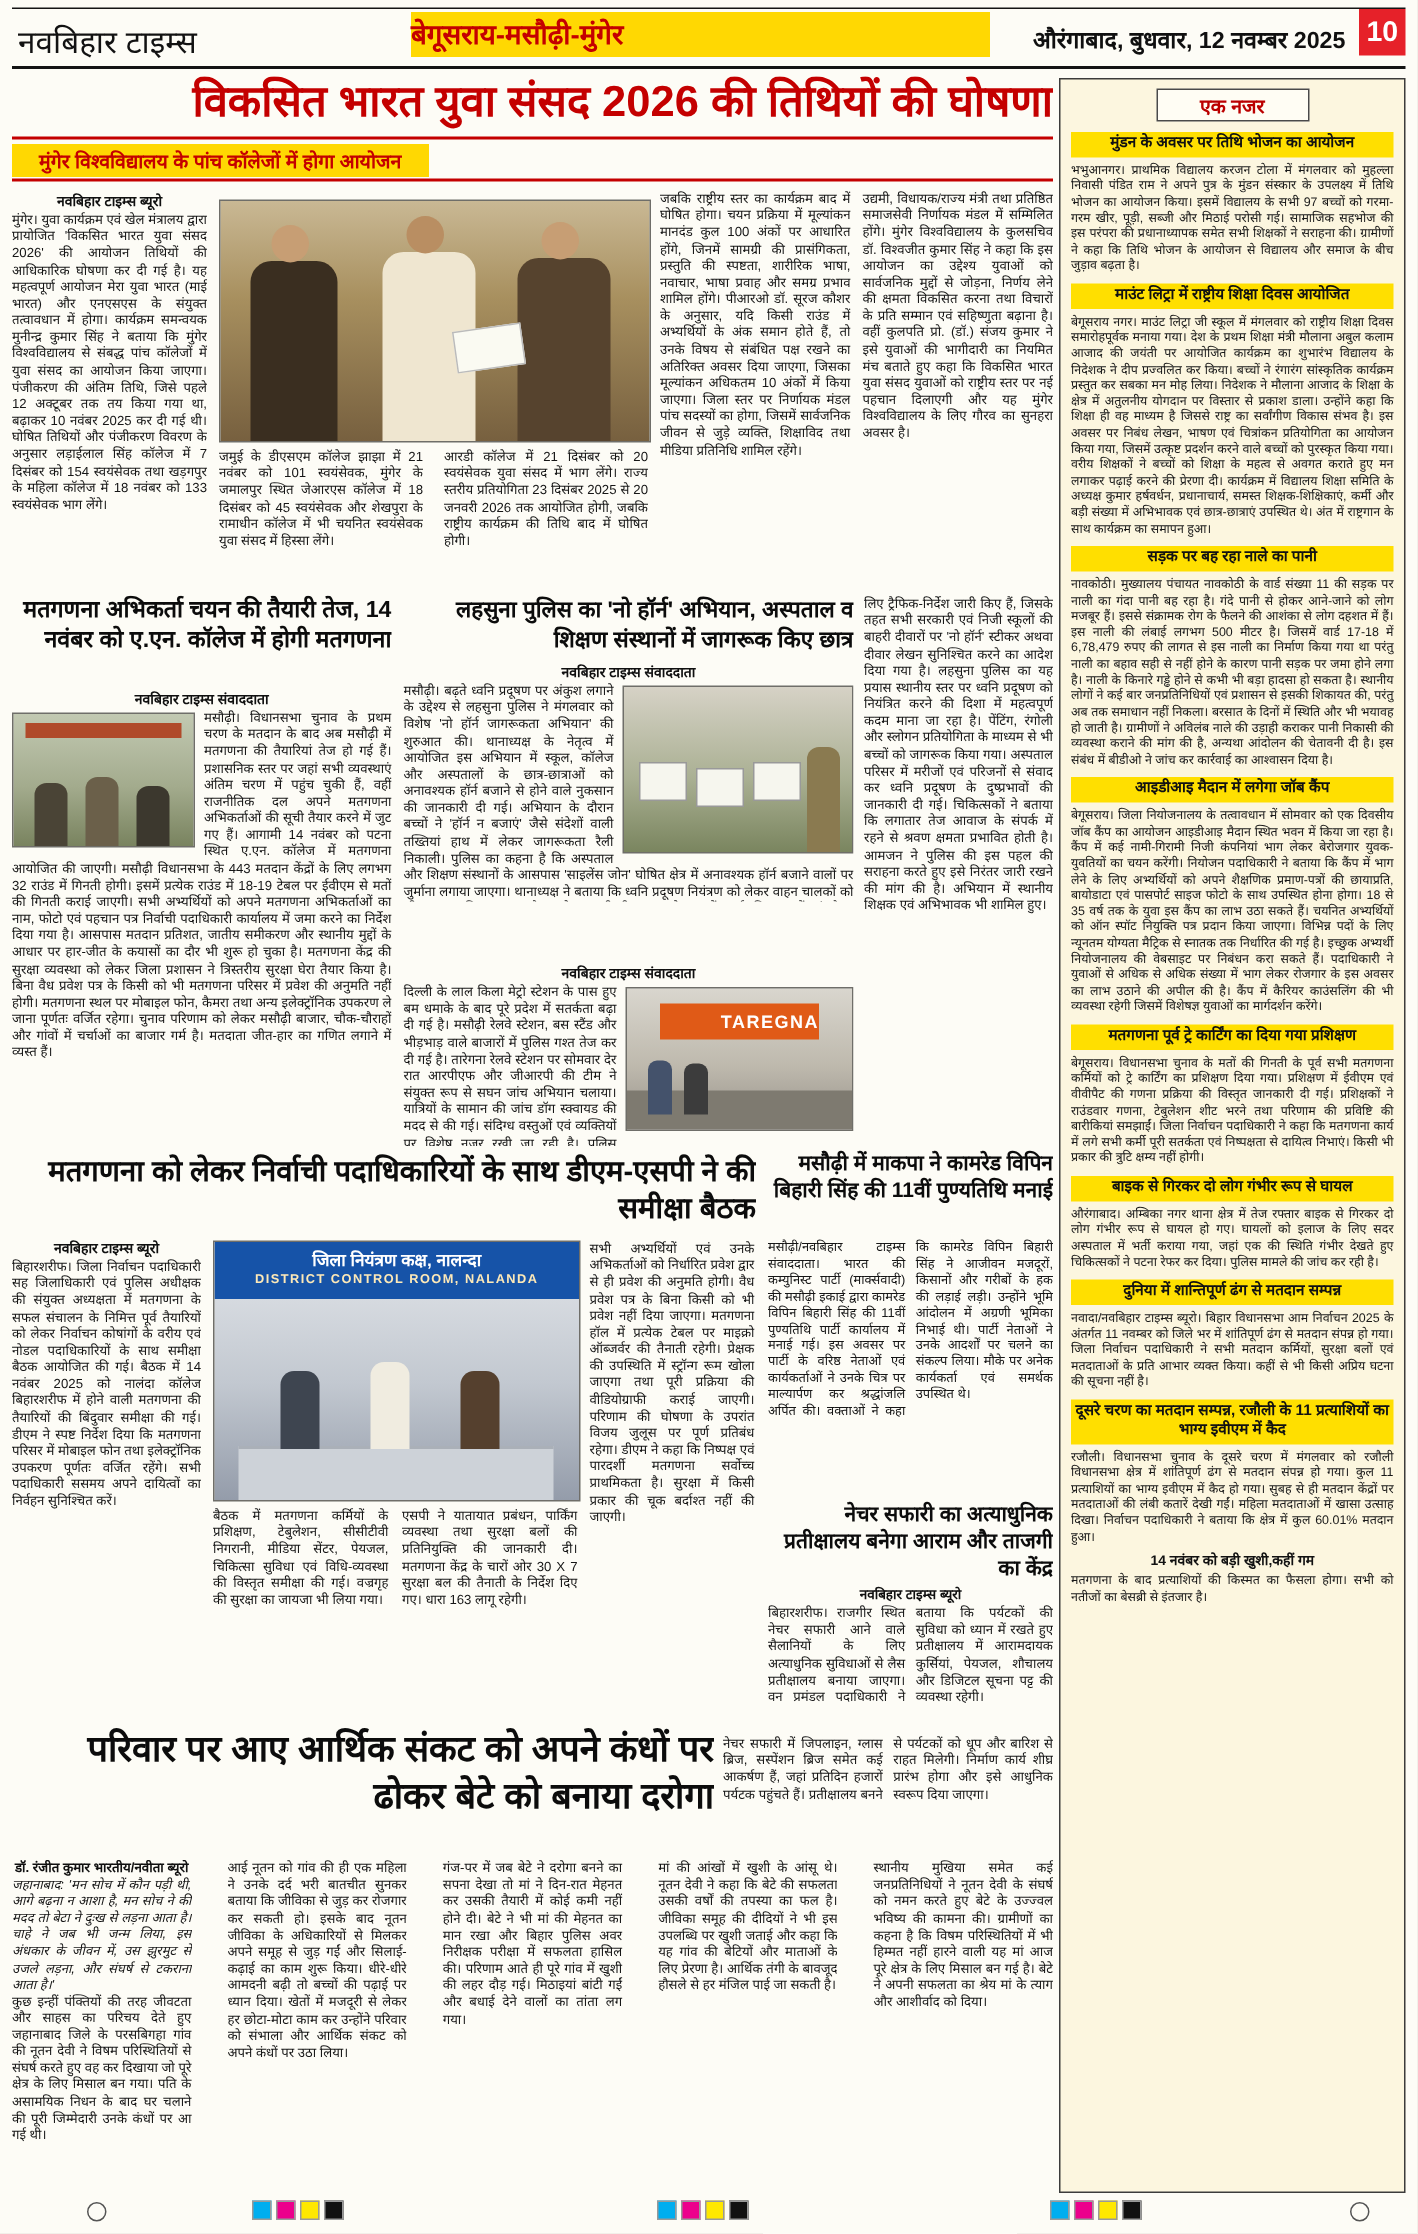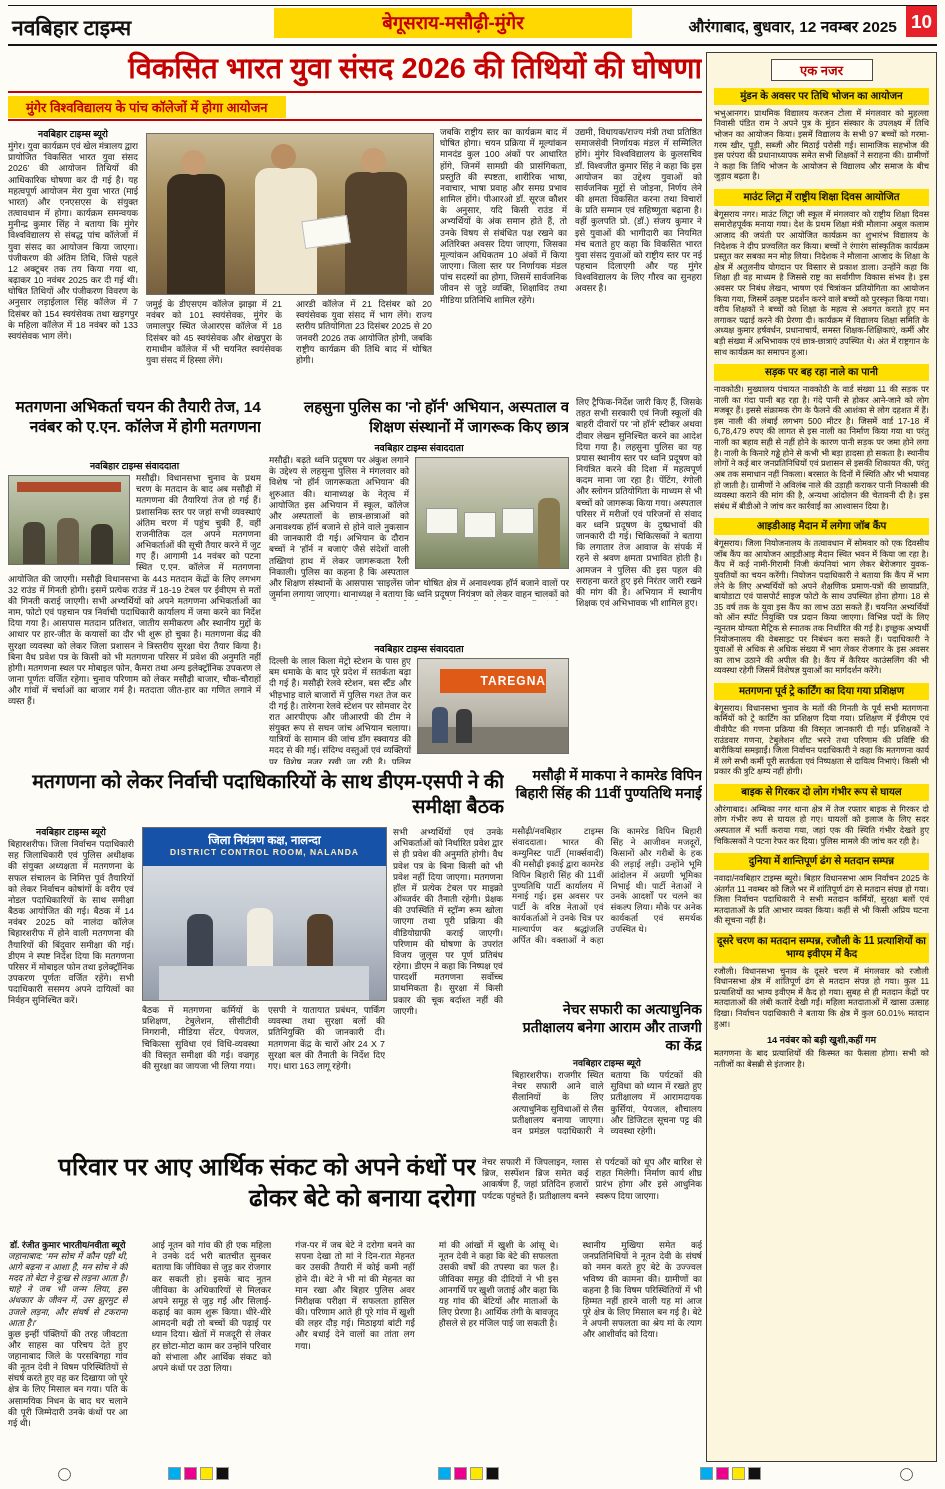--- a/index.html
+++ b/index.html
@@ -19,22 +19,22 @@
   .sb-body{font-size:8.3px;line-height:1.28;text-align:justify;color:#181818;}
   .rule-red{background:#c40000;height:2px;}
   .rule-blk{background:#141414;}
 </style>
 </head>
 <body>
 
 <div id="page">
 
   <div class="abs rule-blk" style="left:8px;top:5px;width:929px;height:1px"></div>
-  <div class="abs" style="left:12px;top:13px;font-size:21px;font-weight:bold;color:#121212">नवबिहार टाइम्स</div>
-  <div class="abs" style="left:274px;top:8px;width:358px;height:30px;background:#ffd802;text-align:center">
+  <div class="abs" style="left:12px;top:13px;font-size:21px;font-weight:normal;color:#121212">नवबिहार टाइम्स</div>
+  <div class="abs" style="left:274px;top:8px;width:386px;height:30px;background:#ffd802;text-align:left">
     <span style="line-height:30px;font-size:18.5px;font-weight:bold;color:#c40000">बेगूसराय-मसौढ़ी-मुंगेर</span>
   </div>
   <div class="abs" style="right:48px;top:15px;width:300px;text-align:right;font-size:15.5px;font-weight:bold;color:#101010">औरंगाबाद, बुधवार, 12 नवम्बर 2025</div>
   <div class="abs" style="right:8px;top:6px;width:31px;height:31px;background:#e62129;color:#fff;text-align:center;line-height:31px;font-size:19px;font-weight:bold">10</div>
   <div class="abs rule-blk" style="left:8px;top:44px;width:929px;height:2px"></div>
 
   <div class="abs hl" style="left:8px;top:51px;width:694px;height:38px;font-size:29px;line-height:1.2;color:#c40000">विकसित भारत युवा संसद 2026 की तिथियों की घोषणा</div>
   <div class="abs rule-red" style="left:8px;top:91px;width:694px"></div>
   <div class="abs" style="left:8px;top:96px;width:694px;text-align:left">
     <span style="display:inline-block;background:#ffd802;color:#c40000;font-weight:bold;font-size:13px;padding:2px 18px">मुंगेर विश्वविद्यालय के पांच कॉलेजों में होगा आयोजन</span>
@@ -105,41 +105,41 @@
     <div style="position:absolute;left:0;top:0;width:100%;height:38px;background:#1653a8;text-align:center">
       <div style="color:#fff;font-weight:bold;font-size:11.5px;padding-top:4px">जिला नियंत्रण कक्ष, नालन्दा</div>
       <div style="color:#fde9b8;font-weight:bold;font-size:8.5px;letter-spacing:1px">DISTRICT CONTROL ROOM, NALANDA</div>
     </div>
     <div style="position:absolute;left:16px;bottom:0;width:210px;height:34px;background:#cdd2d8;border-top:2px solid #aab0b8"></div>
     <div style="position:absolute;left:44px;top:86px;width:26px;height:52px;background:#3e4550;border-radius:9px 9px 0 0"></div>
     <div style="position:absolute;left:104px;top:80px;width:26px;height:58px;background:#f0ece0;border-radius:9px 9px 0 0"></div>
     <div style="position:absolute;left:164px;top:86px;width:26px;height:52px;background:#55402e;border-radius:9px 9px 0 0"></div>
   </div>
   <div class="abs bt" style="left:142px;top:1005px;width:117px;height:149px">बैठक में मतगणना कर्मियों के प्रशिक्षण, टेबुलेशन, सीसीटीवी निगरानी, मीडिया सेंटर, पेयजल, चिकित्सा सुविधा एवं विधि-व्यवस्था की विस्तृत समीक्षा की गई। वज्रगृह की सुरक्षा का जायजा भी लिया गया।</div>
-  <div class="abs bt" style="left:268px;top:1005px;width:117px;height:149px">एसपी ने यातायात प्रबंधन, पार्किंग व्यवस्था तथा सुरक्षा बलों की प्रतिनियुक्ति की जानकारी दी। मतगणना केंद्र के चारों ओर 24 X 7 सुरक्षा बल की तैनाती के निर्देश दिए गए। धारा 163 लागू रहेगी।</div>
+  <div class="abs bt" style="left:268px;top:1005px;width:117px;height:149px">एसपी ने यातायात प्रबंधन, पार्किंग व्यवस्था तथा सुरक्षा बलों की प्रतिनियुक्ति की जानकारी दी। मतगणना केंद्र के चारों ओर 30 X 7 सुरक्षा बल की तैनाती के निर्देश दिए गए। धारा 163 लागू रहेगी।</div>
   <div class="abs bt" style="left:393px;top:827px;width:110px;height:327px">सभी अभ्यर्थियों एवं उनके अभिकर्ताओं को निर्धारित प्रवेश द्वार से ही प्रवेश की अनुमति होगी। वैध प्रवेश पत्र के बिना किसी को भी प्रवेश नहीं दिया जाएगा। मतगणना हॉल में प्रत्येक टेबल पर माइक्रो ऑब्जर्वर की तैनाती रहेगी। प्रेक्षक की उपस्थिति में स्ट्रॉन्ग रूम खोला जाएगा तथा पूरी प्रक्रिया की वीडियोग्राफी कराई जाएगी। परिणाम की घोषणा के उपरांत विजय जुलूस पर पूर्ण प्रतिबंध रहेगा। डीएम ने कहा कि निष्पक्ष एवं पारदर्शी मतगणना सर्वोच्च प्राथमिकता है। सुरक्षा में किसी प्रकार की चूक बर्दाश्त नहीं की जाएगी।</div>
 
   <div class="abs hl" style="left:512px;top:766px;width:190px;font-size:14px;line-height:1.3;height:56px">मसौढ़ी में माकपा ने कामरेड विपिन बिहारी सिंह की 11वीं पुण्यतिथि मनाई</div>
   <div class="abs bt cols2" style="left:512px;top:826px;width:190px;height:170px;font-size:8.6px">मसौढ़ी/नवबिहार टाइम्स संवाददाता। भारत की कम्युनिस्ट पार्टी (मार्क्सवादी) की मसौढ़ी इकाई द्वारा कामरेड विपिन बिहारी सिंह की 11वीं पुण्यतिथि पार्टी कार्यालय में मनाई गई। इस अवसर पर पार्टी के वरिष्ठ नेताओं एवं कार्यकर्ताओं ने उनके चित्र पर माल्यार्पण कर श्रद्धांजलि अर्पित की। वक्ताओं ने कहा कि कामरेड विपिन बिहारी सिंह ने आजीवन मजदूरों, किसानों और गरीबों के हक की लड़ाई लड़ी। उन्होंने भूमि आंदोलन में अग्रणी भूमिका निभाई थी। पार्टी नेताओं ने उनके आदर्शों पर चलने का संकल्प लिया। मौके पर अनेक कार्यकर्ता एवं समर्थक उपस्थित थे।</div>
 
   <div class="abs hl" style="left:512px;top:1000px;width:190px;font-size:14px;line-height:1.3;height:54px">नेचर सफारी का अत्याधुनिक प्रतीक्षालय बनेगा आराम और ताजगी का केंद्र</div>
   <div class="abs byl" style="left:512px;top:1056px;width:190px;font-size:9px">नवबिहार टाइम्स ब्यूरो</div>
   <div class="abs bt cols2" style="left:482px;top:1157px;width:220px;height:80px">नेचर सफारी में जिपलाइन, ग्लास ब्रिज, सस्पेंशन ब्रिज समेत कई आकर्षण हैं, जहां प्रतिदिन हजारों पर्यटक पहुंचते हैं। प्रतीक्षालय बनने से पर्यटकों को धूप और बारिश से राहत मिलेगी। निर्माण कार्य शीघ्र प्रारंभ होगा और इसे आधुनिक स्वरूप दिया जाएगा।</div>
   <div class="abs bt cols2" style="left:512px;top:1070px;width:190px;height:82px">बिहारशरीफ। राजगीर स्थित नेचर सफारी आने वाले सैलानियों के लिए अत्याधुनिक सुविधाओं से लैस प्रतीक्षालय बनाया जाएगा। वन प्रमंडल पदाधिकारी ने बताया कि पर्यटकों की सुविधा को ध्यान में रखते हुए प्रतीक्षालय में आरामदायक कुर्सियां, पेयजल, शौचालय और डिजिटल सूचना पट्ट की व्यवस्था रहेगी।</div>
 
   <div class="abs hl" style="left:10px;top:1152px;width:466px;font-size:24px;line-height:1.28;height:66px">परिवार पर आए आर्थिक संकट को अपने कंधों पर ढोकर बेटे को बनाया दरोगा</div>
   <div class="abs" style="left:8px;top:1240px;width:694px;height:218px;display:flex;gap:24px">
     <div class="bt" style="flex:1;height:100%">
       <div class="byl" style="white-space:normal;font-size:8.9px">डॉ. रंजीत कुमार भारतीय/नवीता ब्यूरो</div>
       <div class="quote" style="font-size:8.7px;line-height:1.27;text-align:justify">जहानाबाद: 'मन सोच में कौन पड़ी थी, आगे बढ़ना न आशा है, मन सोच ने की मदद तो बेटा ने दुःख से लड़ना आता है। चाहे ने जब भी जन्म लिया, इस अंधकार के जीवन में, उस झुरमुट से उजले लड़ना, और संघर्ष से टकराना आता है।'</div>
       <div>कुछ इन्हीं पंक्तियों की तरह जीवटता और साहस का परिचय देते हुए जहानाबाद जिले के परसबिगहा गांव की नूतन देवी ने विषम परिस्थितियों से संघर्ष करते हुए वह कर दिखाया जो पूरे क्षेत्र के लिए मिसाल बन गया। पति के असामयिक निधन के बाद घर चलाने की पूरी जिम्मेदारी उनके कंधों पर आ गई थी।</div>
     </div>
     <div class="bt" style="flex:1;height:100%">आई नूतन को गांव की ही एक महिला ने उनके दर्द भरी बातचीत सुनकर बताया कि जीविका से जुड़ कर रोजगार कर सकती हो। इसके बाद नूतन जीविका के अधिकारियों से मिलकर अपने समूह से जुड़ गईं और सिलाई-कढ़ाई का काम शुरू किया। धीरे-धीरे आमदनी बढ़ी तो बच्चों की पढ़ाई पर ध्यान दिया। खेतों में मजदूरी से लेकर हर छोटा-मोटा काम कर उन्होंने परिवार को संभाला और आर्थिक संकट को अपने कंधों पर उठा लिया।</div>
     <div class="bt" style="flex:1;height:100%">गंज-पर में जब बेटे ने दरोगा बनने का सपना देखा तो मां ने दिन-रात मेहनत कर उसकी तैयारी में कोई कमी नहीं होने दी। बेटे ने भी मां की मेहनत का मान रखा और बिहार पुलिस अवर निरीक्षक परीक्षा में सफलता हासिल की। परिणाम आते ही पूरे गांव में खुशी की लहर दौड़ गई। मिठाइयां बांटी गईं और बधाई देने वालों का तांता लग गया।</div>
-    <div class="bt" style="flex:1;height:100%">मां की आंखों में खुशी के आंसू थे। नूतन देवी ने कहा कि बेटे की सफलता उसकी वर्षों की तपस्या का फल है। जीविका समूह की दीदियों ने भी इस आनगर्धि पर खुशी जताई और कहा कि यह गांव की बेटियों और माताओं के लिए प्रेरणा है। आर्थिक तंगी के बावजूद हौसले से हर मंजिल पाई जा सकती है।</div>
+    <div class="bt" style="flex:1;height:100%">मां की आंखों में खुशी के आंसू थे। नूतन देवी ने कहा कि बेटे की सफलता उसकी वर्षों की तपस्या का फल है। जीविका समूह की दीदियों ने भी इस उपलब्धि पर खुशी जताई और कहा कि यह गांव की बेटियों और माताओं के लिए प्रेरणा है। आर्थिक तंगी के बावजूद हौसले से हर मंजिल पाई जा सकती है।</div>
     <div class="bt" style="flex:1;height:100%">स्थानीय मुखिया समेत कई जनप्रतिनिधियों ने नूतन देवी के संघर्ष को नमन करते हुए बेटे के उज्ज्वल भविष्य की कामना की। ग्रामीणों का कहना है कि विषम परिस्थितियों में भी हिम्मत नहीं हारने वाली यह मां आज पूरे क्षेत्र के लिए मिसाल बन गई है। बेटे ने अपनी सफलता का श्रेय मां के त्याग और आशीर्वाद को दिया।</div>
   </div>
 
   <div class="abs" style="left:706px;top:52px;width:231px;height:1410px;border:1.5px solid #3c3c3c;background:#fcf6df;padding:5px 7px;overflow:hidden">
     <div style="width:100px;margin:1px auto 2px;border:1.2px solid #4a4a4a;background:#fffdf4;text-align:center;font-weight:bold;font-size:13px;color:#bb0000;padding:1px 0">एक नजर</div>
 
     <div class="sb-head">मुंडन के अवसर पर तिथि भोजन का आयोजन</div>
     <div class="sb-body">भभुआनगर। प्राथमिक विद्यालय करजन टोला में मंगलवार को मुहल्ला निवासी पंडित राम ने अपने पुत्र के मुंडन संस्कार के उपलक्ष्य में तिथि भोजन का आयोजन किया। इसमें विद्यालय के सभी 97 बच्चों को गरमा-गरम खीर, पूड़ी, सब्जी और मिठाई परोसी गई। सामाजिक सहभोज की इस परंपरा की प्रधानाध्यापक समेत सभी शिक्षकों ने सराहना की। ग्रामीणों ने कहा कि तिथि भोजन के आयोजन से विद्यालय और समाज के बीच जुड़ाव बढ़ता है।</div>
 
     <div class="sb-head">माउंट लिट्रा में राष्ट्रीय शिक्षा दिवस आयोजित</div>

